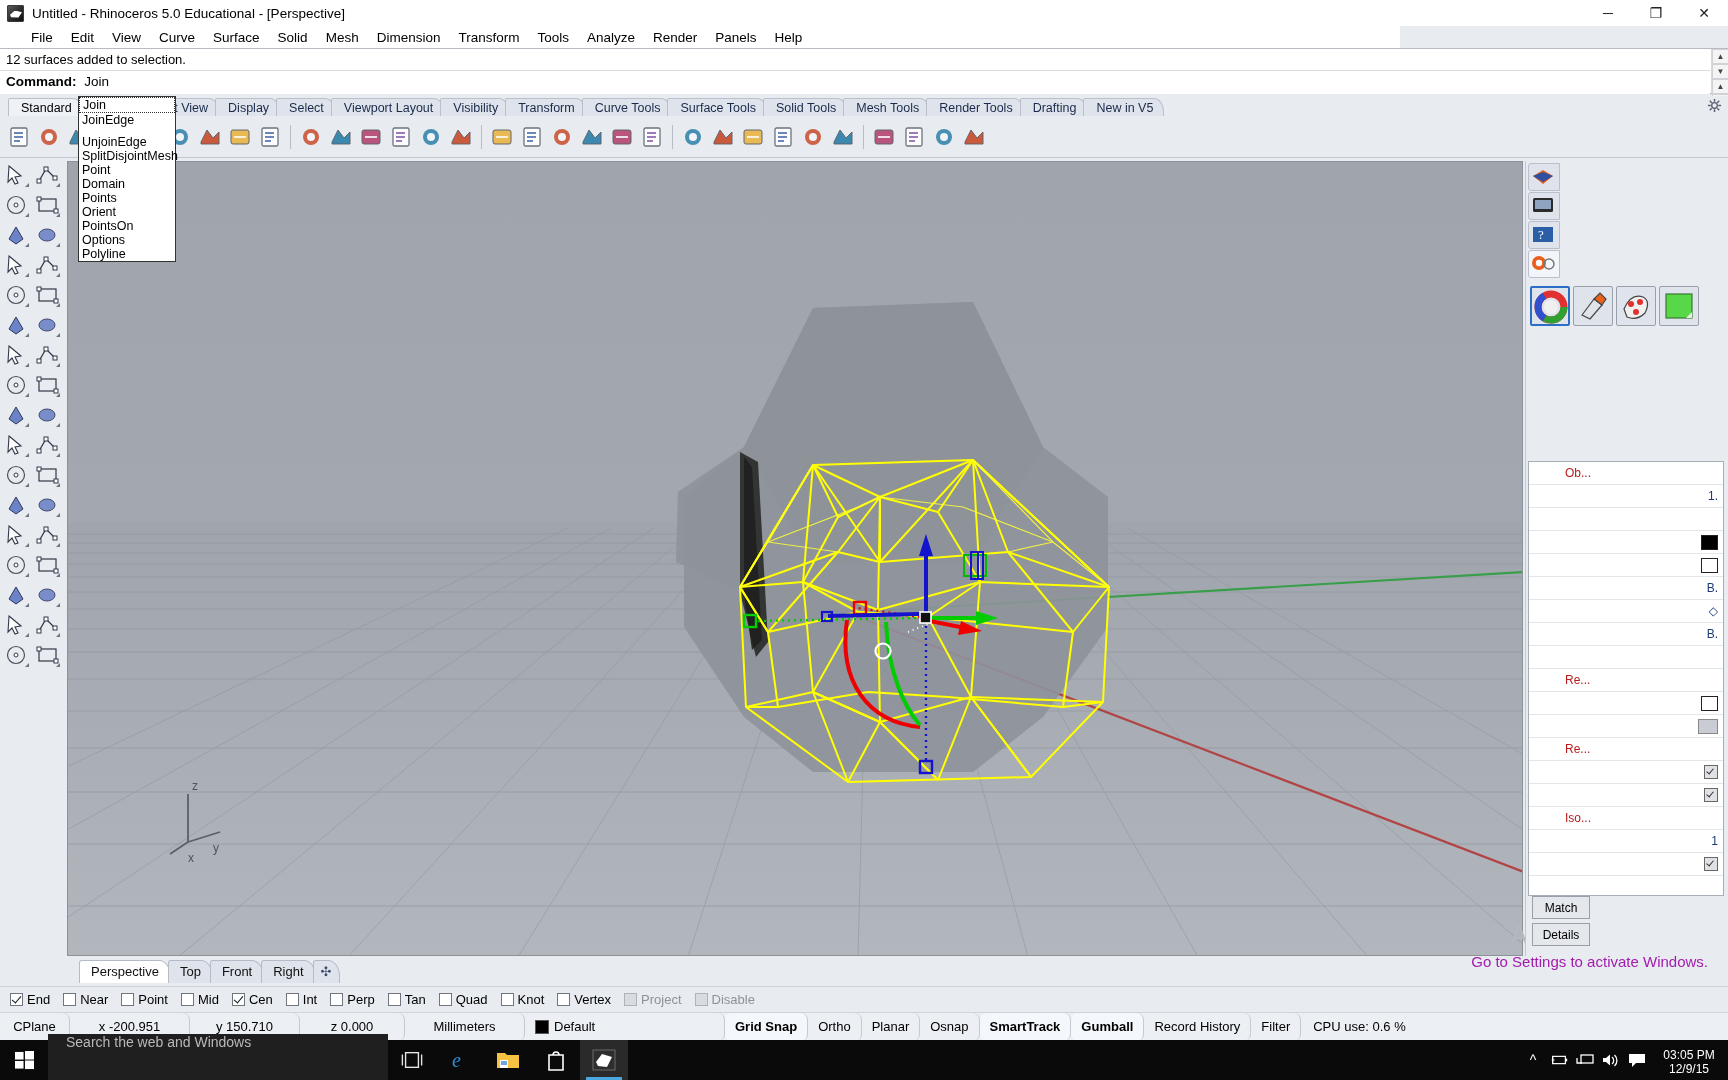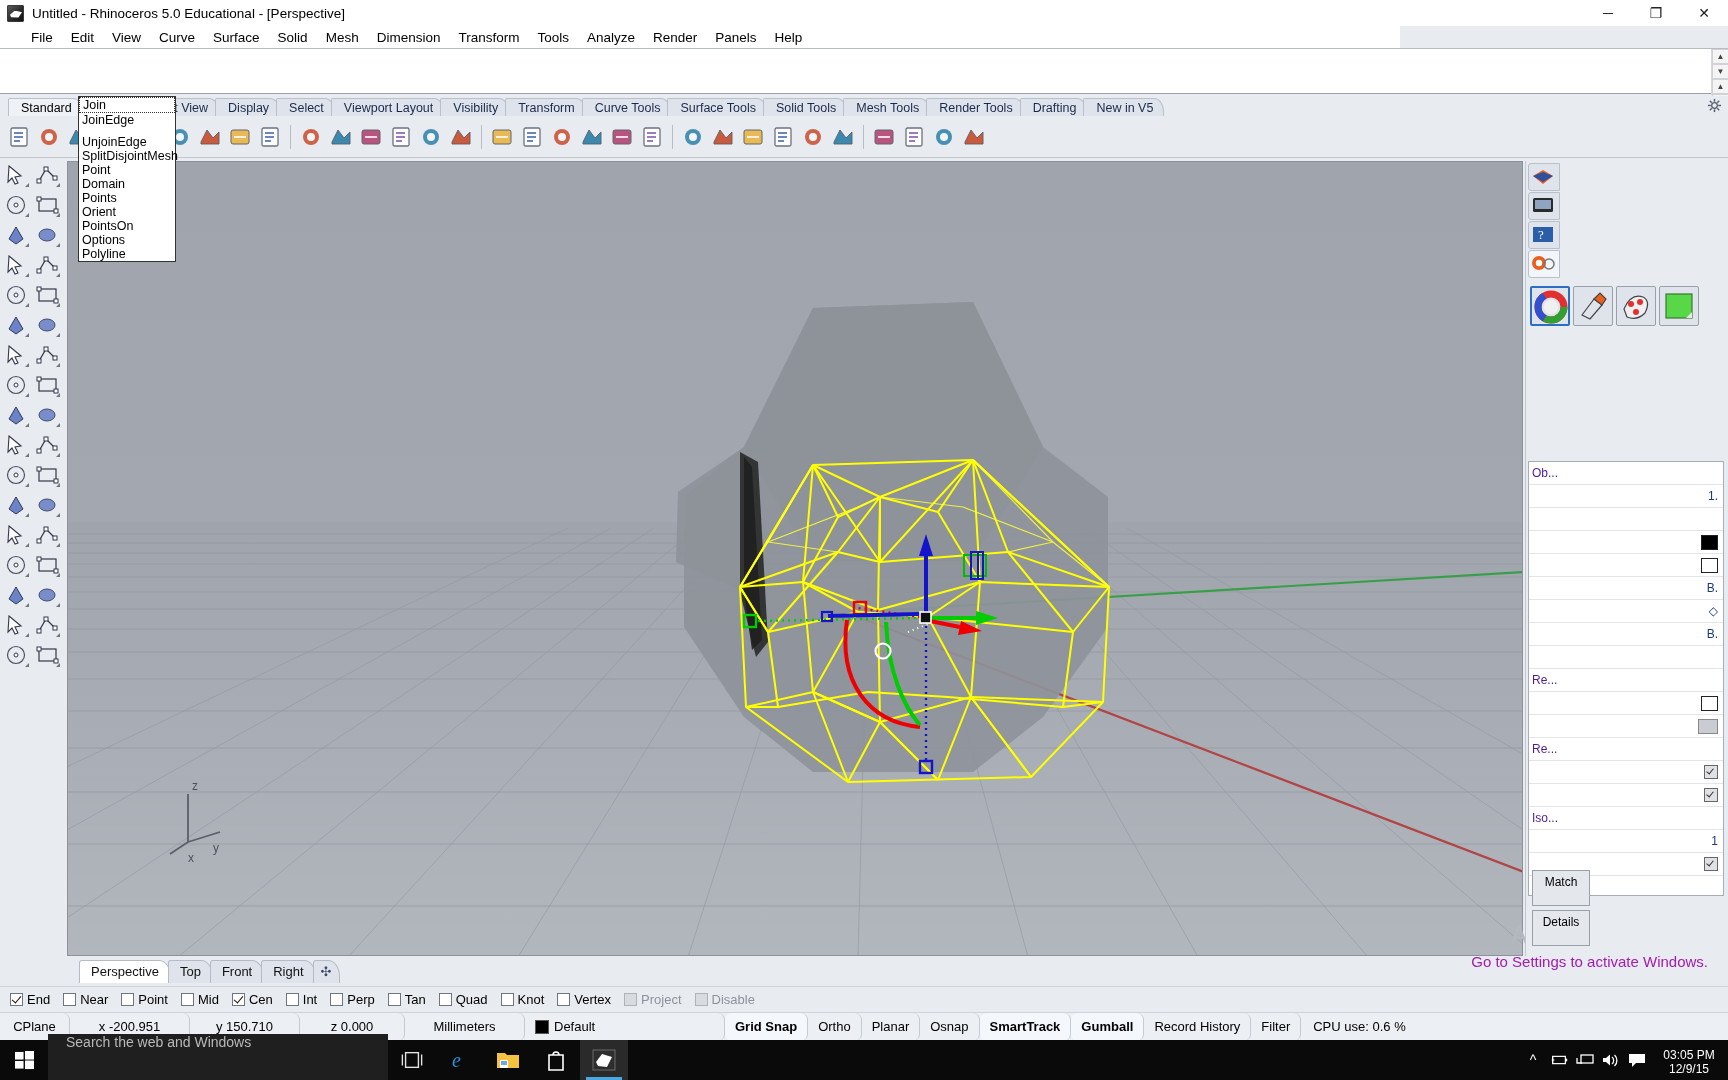--- a/index.html
+++ b/index.html
@@ -84,25 +84,25 @@
   .rp-tab { width:32px; height:28px; margin-bottom:1px; background:#dfe4ec;
     border:1px solid #b9c0cc; border-radius:3px 0 0 3px; position:relative; }
   .rp-tab.active { background:#f2f5f9; }
   .rp-mat-row { display:flex; gap:3px; padding:3px 2px; }
   .rp-matbtn { width:40px; height:40px; border:1px solid #9aa0aa; background:#dfe4ec;
     border-radius:2px; position:relative; }
   .rp-matbtn.sel { border:2px solid #2a6fc4; }
   .rp-props { position:absolute; left:2px; top:300px; right:4px; bottom:60px;
     background:#fff; border:1px solid #a8aeb8; font-size:12px; }
   .pr-row { display:flex; height:23px; border-bottom:1px solid #e3e5e9; align-items:center; }
-  .pr-k { width:38px; padding-left:3px; color:#4c1d95; white-space:nowrap; overflow:hidden; }
+  .pr-k { width:38px; padding-left:3px; color:#b91c1c; white-space:nowrap; overflow:hidden;margin-left:33px; }
   .pr-v { flex:1; padding-right:5px; text-align:right; color:#1a3a7a; white-space:nowrap;
     overflow:hidden; display:flex; justify-content:flex-end; align-items:center; }
   .rp-btns { position:absolute; left:6px; bottom:6px; width:58px; }
-  .rp-btn { width:58px; height:36px; margin-bottom:4px; background:#e4e7ec;
+  .rp-btn { width:58px; height:23px; margin-bottom:4px; background:#e4e7ec;
     border:1px solid #9aa0aa; font-size:12px; text-align:center; line-height:22px;
     overflow:hidden; white-space:nowrap; }
 
   
   .vptabs { position:absolute; left:67px; top:958px; width:600px; height:25px;
     display:flex; align-items:flex-end; padding-left:12px; }
   .vptab { height:23px; line-height:22px; padding:0 11px; font-size:13px;
     background:#dfe4ec; border:1px solid #b4bbc6; border-bottom:none;
     border-radius:3px 12px 0 0 / 3px 16px 0 0; margin-right:-3px; color:#111; }
   .vptab.active { background:#fff; }
@@ -187,20 +187,25 @@
       <div class="menu-item">Dimension</div>
       <div class="menu-item">Transform</div>
       <div class="menu-item">Tools</div>
       <div class="menu-item">Analyze</div>
       <div class="menu-item">Render</div>
       <div class="menu-item">Panels</div>
       <div class="menu-item">Help</div>
     </div>
 
   <div class="cmd-area">
+    <div class="cmd-hist">12 surfaces added to selection.</div>
+    <div class="cmd-line">
+      <b>Command:</b>
+      <span style="margin-left:4px">Join</span>
+    </div>
     <div class="cmd-scroll">
       <div class="arw">▲</div>
       <div class="arw">▼</div>
       <div class="arw">▲</div>
       <div class="arw">▼</div>
     </div>
   </div>
 
   <div class="tabstrip" id="tabstrip">
       <div class="ttab active">Standard</div>

